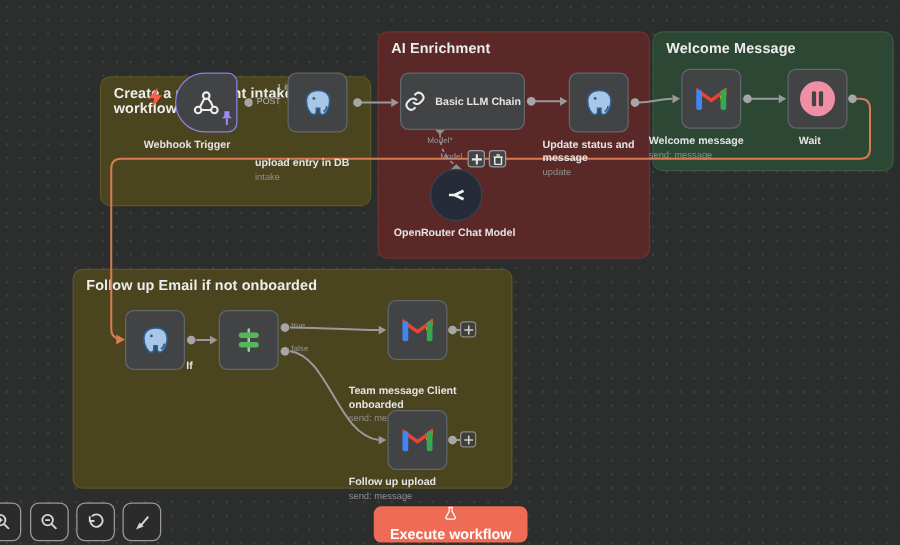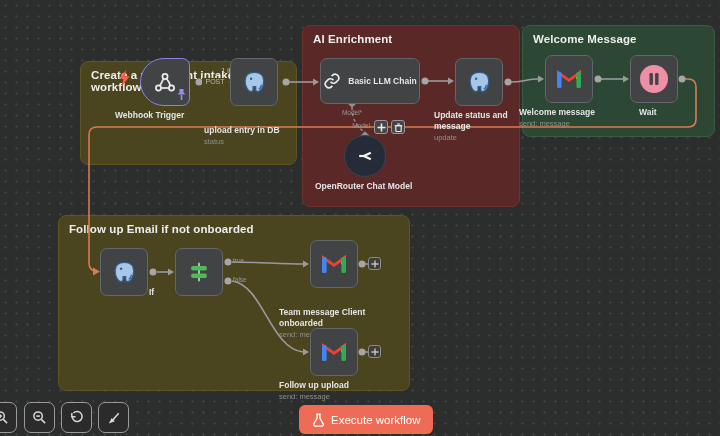--- a/index.html
+++ b/index.html
@@ -33,21 +33,21 @@
   .circle-node{position:absolute;z-index:3;width:42px;height:42px;border-radius:50%;
     background:#262b38;border:1.5px solid #3c4154;display:flex;align-items:center;justify-content:center;box-sizing:border-box;}
   .wire-btn{position:absolute;z-index:4;width:14px;height:14px;border-radius:3px;
     background:#454545;border:1px solid #9a9a9a;display:flex;align-items:center;justify-content:center;box-sizing:border-box;}
   .plus-btn{position:absolute;z-index:4;width:13px;height:13px;border-radius:3px;
     background:#3f3f37;border:1px solid #8a8a8a;display:flex;align-items:center;justify-content:center;box-sizing:border-box;}
   .toolbar-btn{position:absolute;z-index:5;width:31px;height:31px;border-radius:7px;
     background:#2b2b2b;border:1px solid #9a9a9a;display:flex;align-items:center;justify-content:center;box-sizing:border-box;}
   .execute-btn{position:absolute;z-index:5;left:299px;top:405px;height:29px;padding:0 13px;
     border-radius:6px;background:var(--execute-bg);border:none;display:flex;align-items:center;gap:6px;
-    color:#fff;font-size:11.5px;font-weight:400;font-family:"Liberation Sans",sans-serif;}
+    color:#fff;font-size:11.5px;font-weight:700;font-family:"Liberation Sans",sans-serif;flex-direction:column;}
   .bolt{position:absolute;z-index:3;}
   .pin{position:absolute;z-index:4;}
 </style>
 </head>
 <body>
 
 <div class="canvas">
 
   <div class="group g-olive" style="left:80px;top:25px;width:215px;height:102px;margin-top:36px;">
     <div class="group-title">Create a new client intake workflow</div>
@@ -139,21 +139,21 @@
 
   <div class="node" style="left:230px;top:58px;">
     <svg width="27" height="27" viewBox="0 0 32 32">
       <path d="M16 4c7 0 11 4 11 10 0 7-4 13-7 13-2 0-2.6-1.4-2.6-3v-3h-3v3c0 1.6-.6 3-2.6 3-3 0-7-6-7-13C4.8 8 9 4 16 4z" fill="#a8c6e6" stroke="#2f5e8d" stroke-width="1.6"></path>
       <circle cx="12" cy="11.5" r="1.4" fill="#2f5e8d"></circle>
       <path d="M21 24c2-1.2 3.2-3 3.2-5.2" stroke="#2f5e8d" stroke-width="1.5" fill="none"></path>
     </svg>
   </div>
   <div class="node-label" style="left:204px;top:110px;width:100px;margin-top:15px;">
     <div>upload entry in DB</div>
-    <div class="node-sub">status</div>
+    <div class="node-sub">intake</div>
   </div>
 
   <div class="node" style="left:320px;top:58px;width:100px;height:46px;gap:7px;">
     <svg width="18" height="18" viewBox="0 0 24 24" fill="none" stroke="#ececec" stroke-width="2.2">
       <path d="M10 13a5 5 0 0 0 7.5.5l2.5-2.5a5 5 0 0 0-7-7l-1.5 1.5"></path>
       <path d="M14 11a5 5 0 0 0-7.5-.5L4 13a5 5 0 0 0 7 7l1.5-1.5"></path>
     </svg>
     <span style="font-size:8.5px;font-weight:600;color:var(--label);">Basic LLM Chain</span>
   </div>
 

